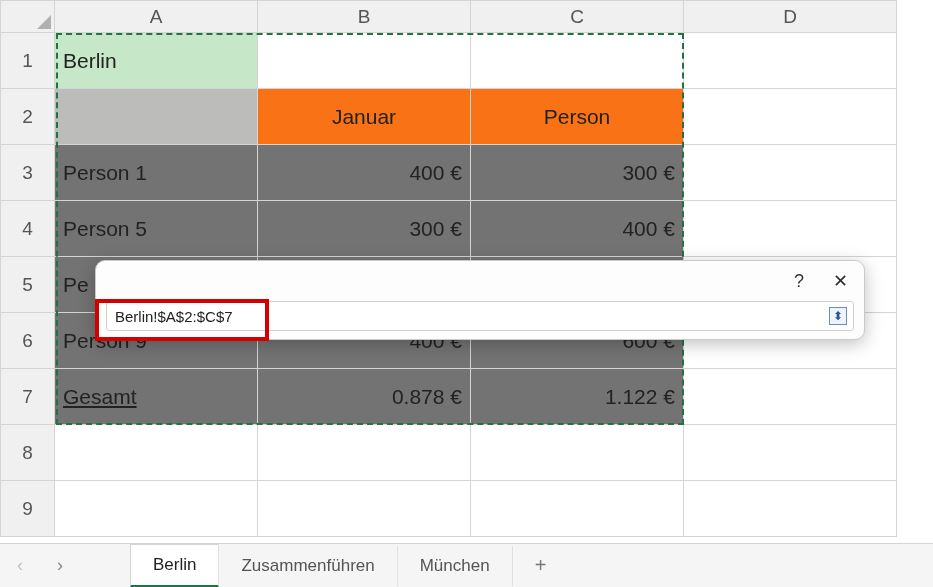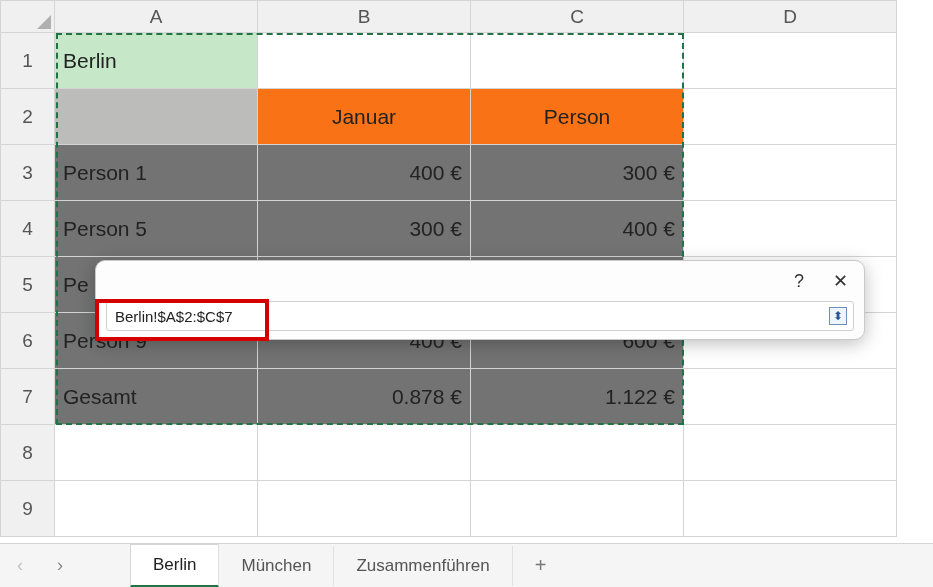--- a/index.html
+++ b/index.html
@@ -75,21 +75,21 @@
   }
   .sel-fill {
     background: #737373;
   }
   .sel-hdr-fill {
     background: #bcbcba;
     text-align: center;
   }
   .label-cell { padding-left: 10px; }
   .val-cell { text-align: right; padding-right: 10px; }
-  .bold { font-weight: 400; }
+  .bold { font-weight: 400; text-decoration: underline; }
 
   
   .marquee {
     position: absolute;
     left: 56px;
     top: 33px;
     width: 628px;
     height: 392px;
     pointer-events: none;
     border: 2px dashed #217346;
@@ -317,16 +317,16 @@
   </div>
 </div>
 
 <div class="red-highlight"></div>
 
 <div class="tabbar">
   <div class="tab-nav disabled">‹</div>
   <div class="tab-nav">›</div>
   <div class="tab-nav-spacer"></div>
   <div class="sheet-tab active">Berlin</div>
+  <div class="sheet-tab">Zusammenführen</div>
   <div class="sheet-tab">München</div>
-  <div class="sheet-tab">Zusammenführen</div>
   <div class="add-tab">+</div>
 </div>
 
 </body></html>

